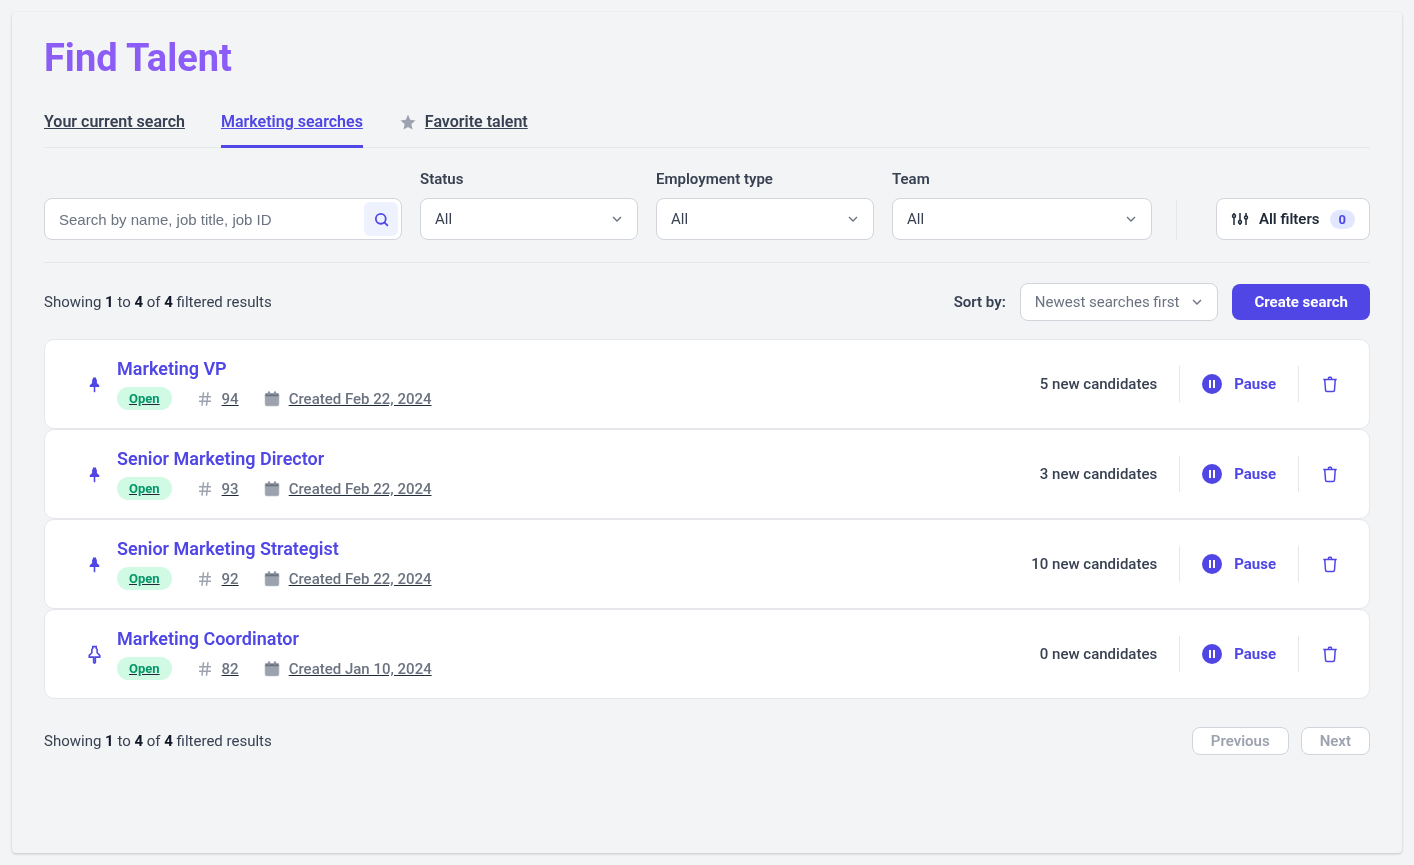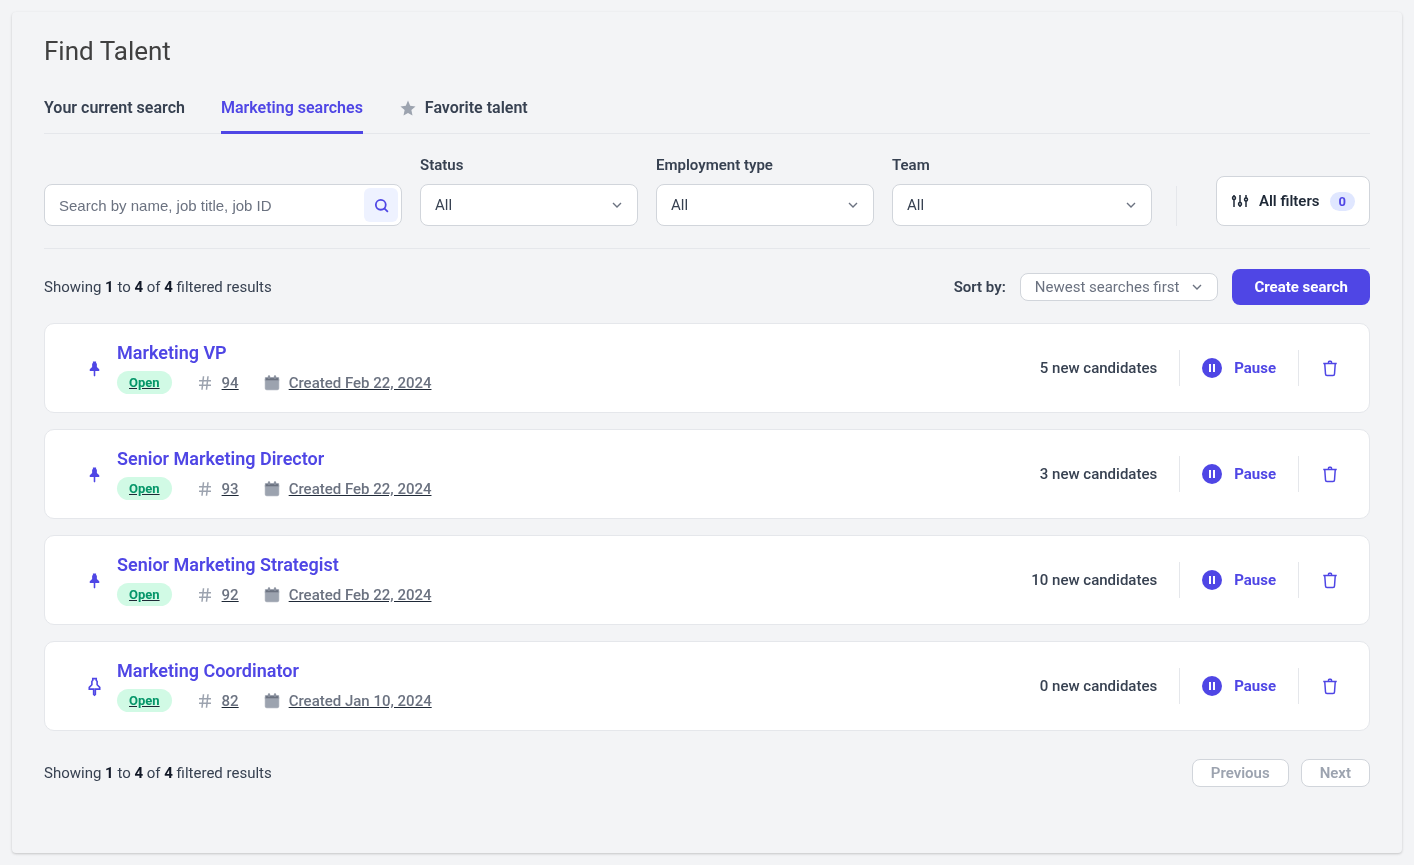--- a/index.html
+++ b/index.html
@@ -12,43 +12,44 @@
     .page {
       background: #f3f4f6;
       border-radius: 4px;
       box-shadow: 0 1px 3px rgba(0,0,0,0.12), 0 1px 2px rgba(0,0,0,0.08);
       padding: 24px 32px;
       width: 1390px;
       min-height: 841px;
       position: relative;
     }
     .page-title {
-      font-size: 26px;
-      font-weight: 400;
-      color: #404040;
+      font-size: 38px;
+      font-weight: 700;
+      color: #8b5cf6;
       margin-bottom: 18px;
     }
     .tabs {
       display: flex;
       gap: 36px;
       border-bottom: 1px solid #e5e7eb;
       margin-bottom: 22px;
       align-items: center;
     }
     .tab {
       padding: 14px 0;
       font-size: 16px;
       font-weight: 600;
       color: #374151;
       cursor: pointer;
       display: flex;
       align-items: center;
       gap: 8px;
       border-bottom: 3px solid transparent;
       margin-bottom: -1px;
+      text-decoration: underline;
     }
     .tab.active {
       color: #4f46e5;
       border-bottom-color: #4f46e5;
     }
     .tab .star-icon { fill: #9ca3af; }
     .filter-bar {
       display: flex;
       align-items: flex-end;
       gap: 18px;
@@ -114,21 +115,21 @@
       transform: translateY(-50%);
       stroke: #6b7280;
     }
     .vdivider {
       width: 1px;
       height: 40px;
       background: #e5e7eb;
       margin-left: 6px;
     }
     .all-filters-btn {
-      height: 50px;
+      height: 42px;
       border: 1px solid #d1d5db;
       border-radius: 8px;
       background: #fff;
       display: flex;
       align-items: center;
       padding: 0 14px;
       gap: 10px;
       font-size: 15px;
       font-weight: 600;
       color: #1f2937;
@@ -156,21 +157,21 @@
     }
     .result-count-text b { font-weight: 700; color: #111827; }
     .result-right {
       display: flex;
       align-items: center;
       gap: 14px;
     }
     .sort-label { font-size: 15px; font-weight: 600; color: #374151; }
     .sort-select {
       position: relative;
-      height: 28px;
+      height: 38px;
       border: 1px solid #d1d5db;
       border-radius: 8px;
       background: #fff;
       display: flex;
       align-items: center;
       padding: 0 38px 0 14px;
       font-size: 15px;
       color: #6b7280;
       cursor: pointer;
     }
@@ -179,21 +180,21 @@
       padding: 0 22px;
       background: #4f46e5;
       color: #fff;
       border-radius: 8px;
       font-size: 15px;
       font-weight: 700;
       display: flex;
       align-items: center;
       cursor: pointer;
     }
-    .cards { display: flex; flex-direction: column; gap: 16px; }
+    .cards { display: flex; flex-direction: column; gap: 0; }
     .card {
       background: #fff;
       border: 1px solid #e5e7eb;
       border-radius: 10px;
       padding: 18px 26px;
       display: flex;
       align-items: center;
     }
     .pin-col {
       width: 46px;

